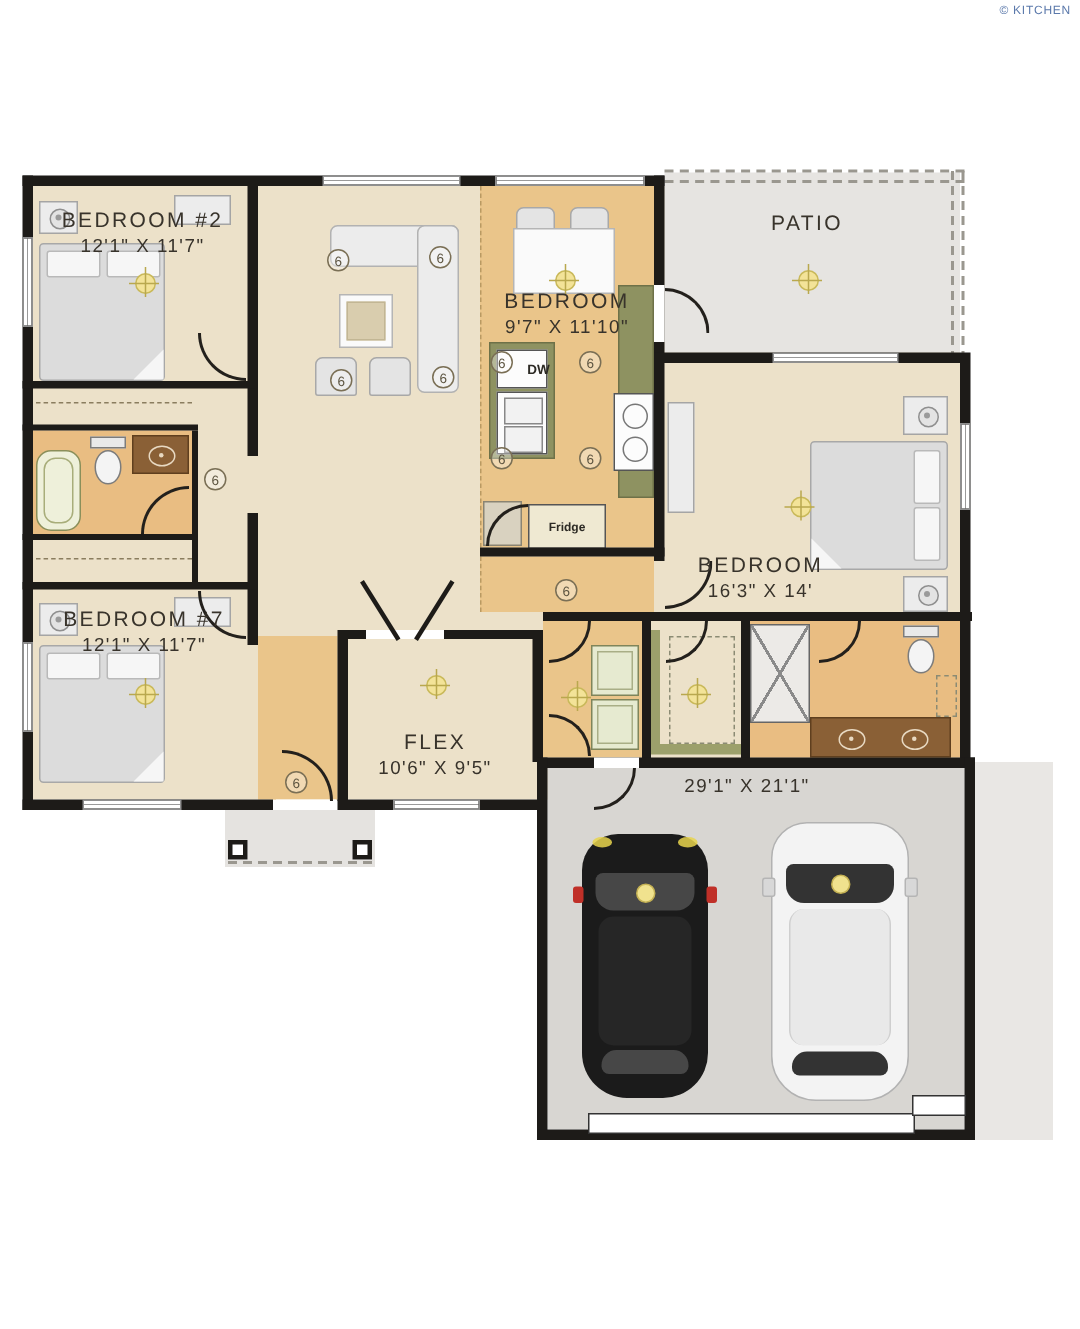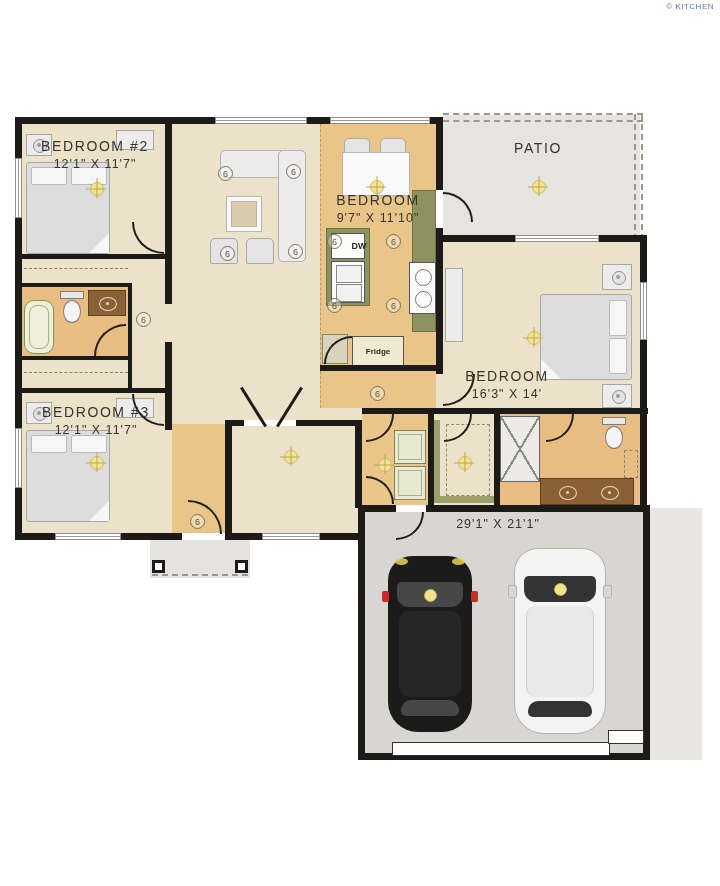--- a/index.html
+++ b/index.html
@@ -321,19 +321,23 @@
     <div class="dm">9'7" X 11'10"</div>
   </div>
   <div class="room-label" style="left:478px;top:140px;width:120px;">
     <div class="nm">PATIO</div>
   </div>
   <div class="room-label" style="left:442px;top:368px;width:130px;">
     <div class="nm">BEDROOM</div>
     <div class="dm">16'3" X 14'</div>
   </div>
   <div class="room-label" style="left:22px;top:404px;width:148px;">
-    <div class="nm">BEDROOM #3</div>
+    <div class="nm">BEDROOM #7</div>
     <div class="dm">12'1" X 11'7"</div>
+  </div>
+  <div class="room-label" style="left:228px;top:486px;width:124px;">
+    <div class="nm">FLEX</div>
+    <div class="dm">10'6" X 9'5"</div>
   </div>
   <div class="room-label" style="left:418px;top:514px;width:160px;">
     <div class="dm">29'1" X 21'1"</div>
   </div>
 </div>
 
 </body></html>

